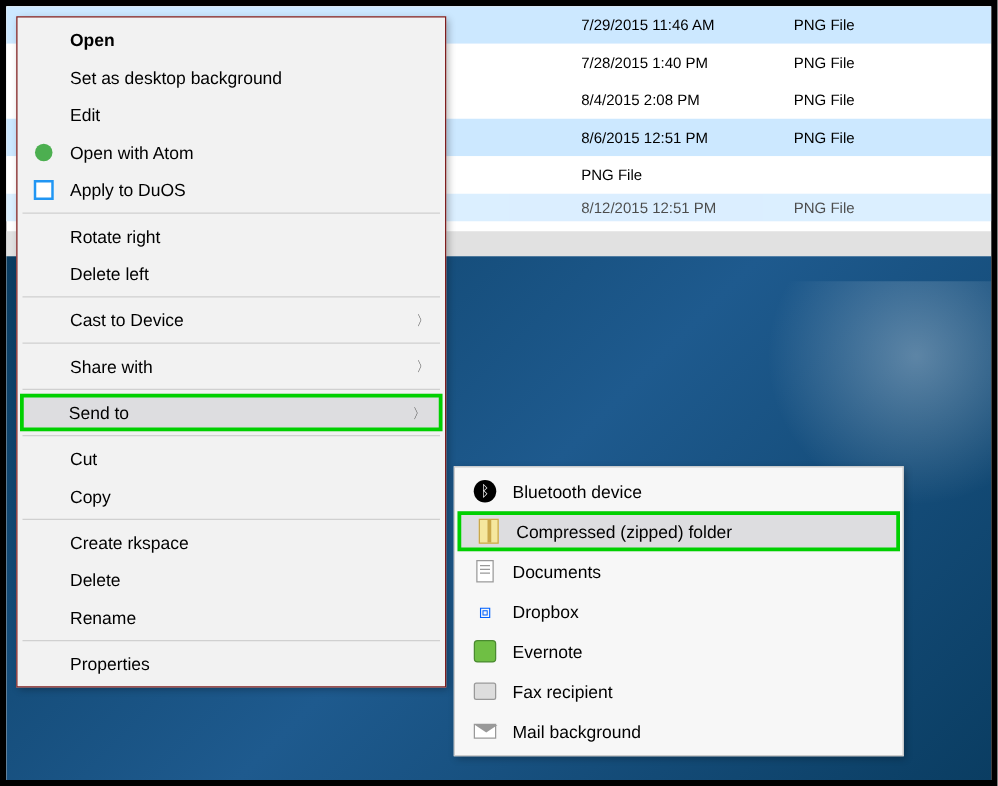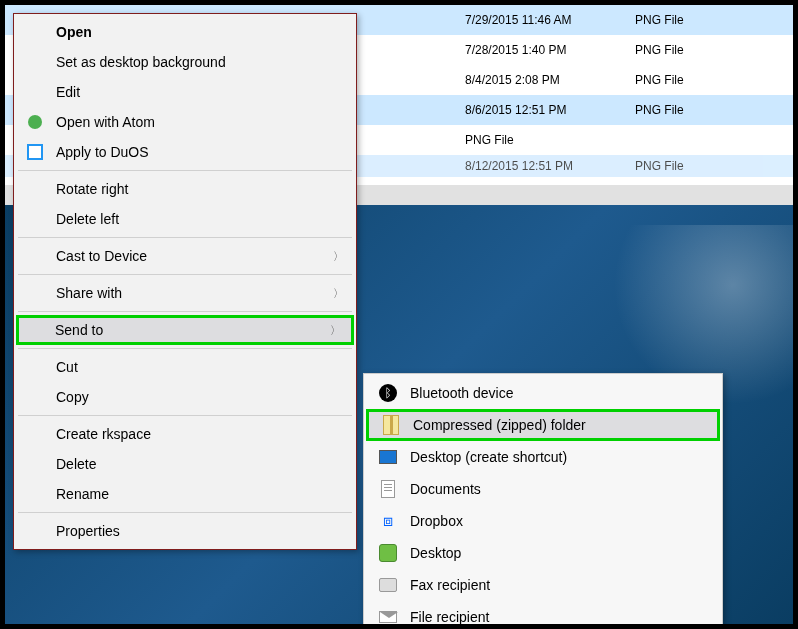--- a/index.html
+++ b/index.html
@@ -159,45 +159,39 @@
       <span>Bluetooth device</span>
     </div>
   <div class="menu-item hover highlight-box">
       <span class="icon">
         <span class="ic-zip"></span>
       </span>
       <span>Compressed (zipped) folder</span>
     </div>
   <div class="menu-item">
       <span class="icon">
-        <span class="ic-desktop"></span>
-      </span>
-      <span>Desktop (create shortcut)</span>
-    </div>
-  <div class="menu-item">
-      <span class="icon">
         <span class="ic-docs"></span>
       </span>
       <span>Documents</span>
     </div>
   <div class="menu-item">
       <span class="icon ic-dropbox">⧈</span>
       <span>Dropbox</span>
     </div>
   <div class="menu-item">
       <span class="icon">
         <span class="ic-evernote"></span>
       </span>
-      <span>Desktop</span>
+      <span>Evernote</span>
     </div>
   <div class="menu-item">
       <span class="icon">
         <span class="ic-fax"></span>
       </span>
       <span>Fax recipient</span>
     </div>
   <div class="menu-item">
       <span class="icon">
         <span class="ic-mail"></span>
       </span>
-      <span>File recipient</span>
+      <span>Mail background</span>
     </div>
 </div>
 
 </body></html>

